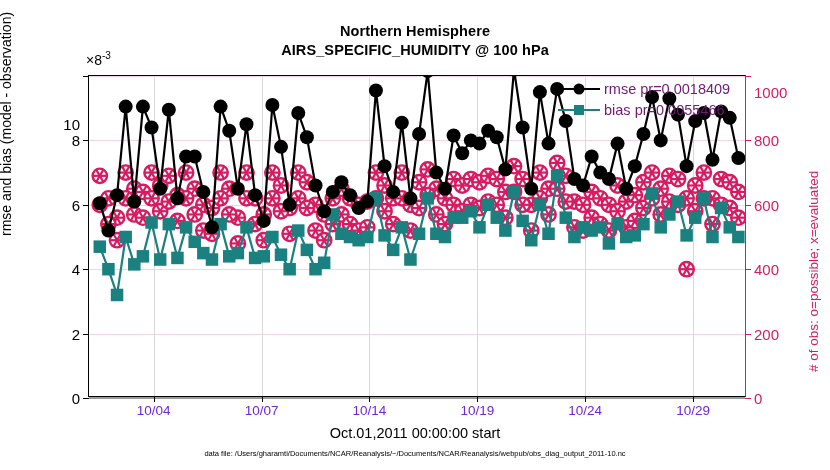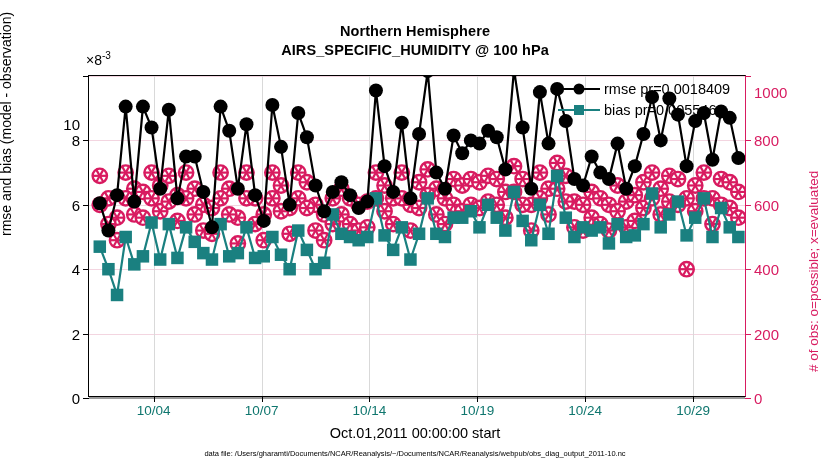--- a/index.html
+++ b/index.html
@@ -44,21 +44,21 @@
     font-size:15px;color:#000;text-align:right;
     transform:translateY(-50%);white-space:nowrap;
   }
   .ylab-right{
     position:absolute;left:100%;margin-left:9px;
     font-size:15px;color:#d81b60;text-align:left;
     transform:translateY(-50%);white-space:nowrap;
   }
   .xlab{
     position:absolute;top:100%;margin-top:7px;
-    font-size:13.5px;color:#0f766e;transform:translateX(-50%);white-space:nowrap;
+    font-size:13.5px;color:#6d28d9;transform:translateX(-50%);white-space:nowrap;
   }
 
   
   .exp-label{
     position:absolute;left:86px;top:50px;font-size:14px;color:#000;white-space:nowrap;
   }
   .exp-label sup{font-size:10px;}
 
   
   .axis-title-left{
@@ -88,21 +88,21 @@
   .legend-row{display:flex;align-items:center;height:21px;}
   .legend-sample{position:relative;width:46px;height:21px;flex:none;}
   .legend-sample .lline{
     position:absolute;left:2px;top:10px;width:42px;height:2.4px;
   }
   .legend-sample .lmark{
     position:absolute;left:50%;top:50%;transform:translate(-50%,-50%);
   }
   .lmark.circle{width:11px;height:11px;border-radius:50%;background:#000;}
   .lmark.square{width:10px;height:10px;background:#1a8080;}
-  .legend-text{font-size:14.5px;color:#000000;white-space:nowrap;padding-left:2px;}
+  .legend-text{font-size:14.5px;color:#701a75;white-space:nowrap;padding-left:2px;}
 
   
   .data-layer{position:absolute;left:0;top:0;width:100%;height:100%;overflow:hidden;}
   .data-layer svg{position:absolute;left:0;top:0;}
 </style>
 </head>
 <body>
 
 <div id="stage">
 

